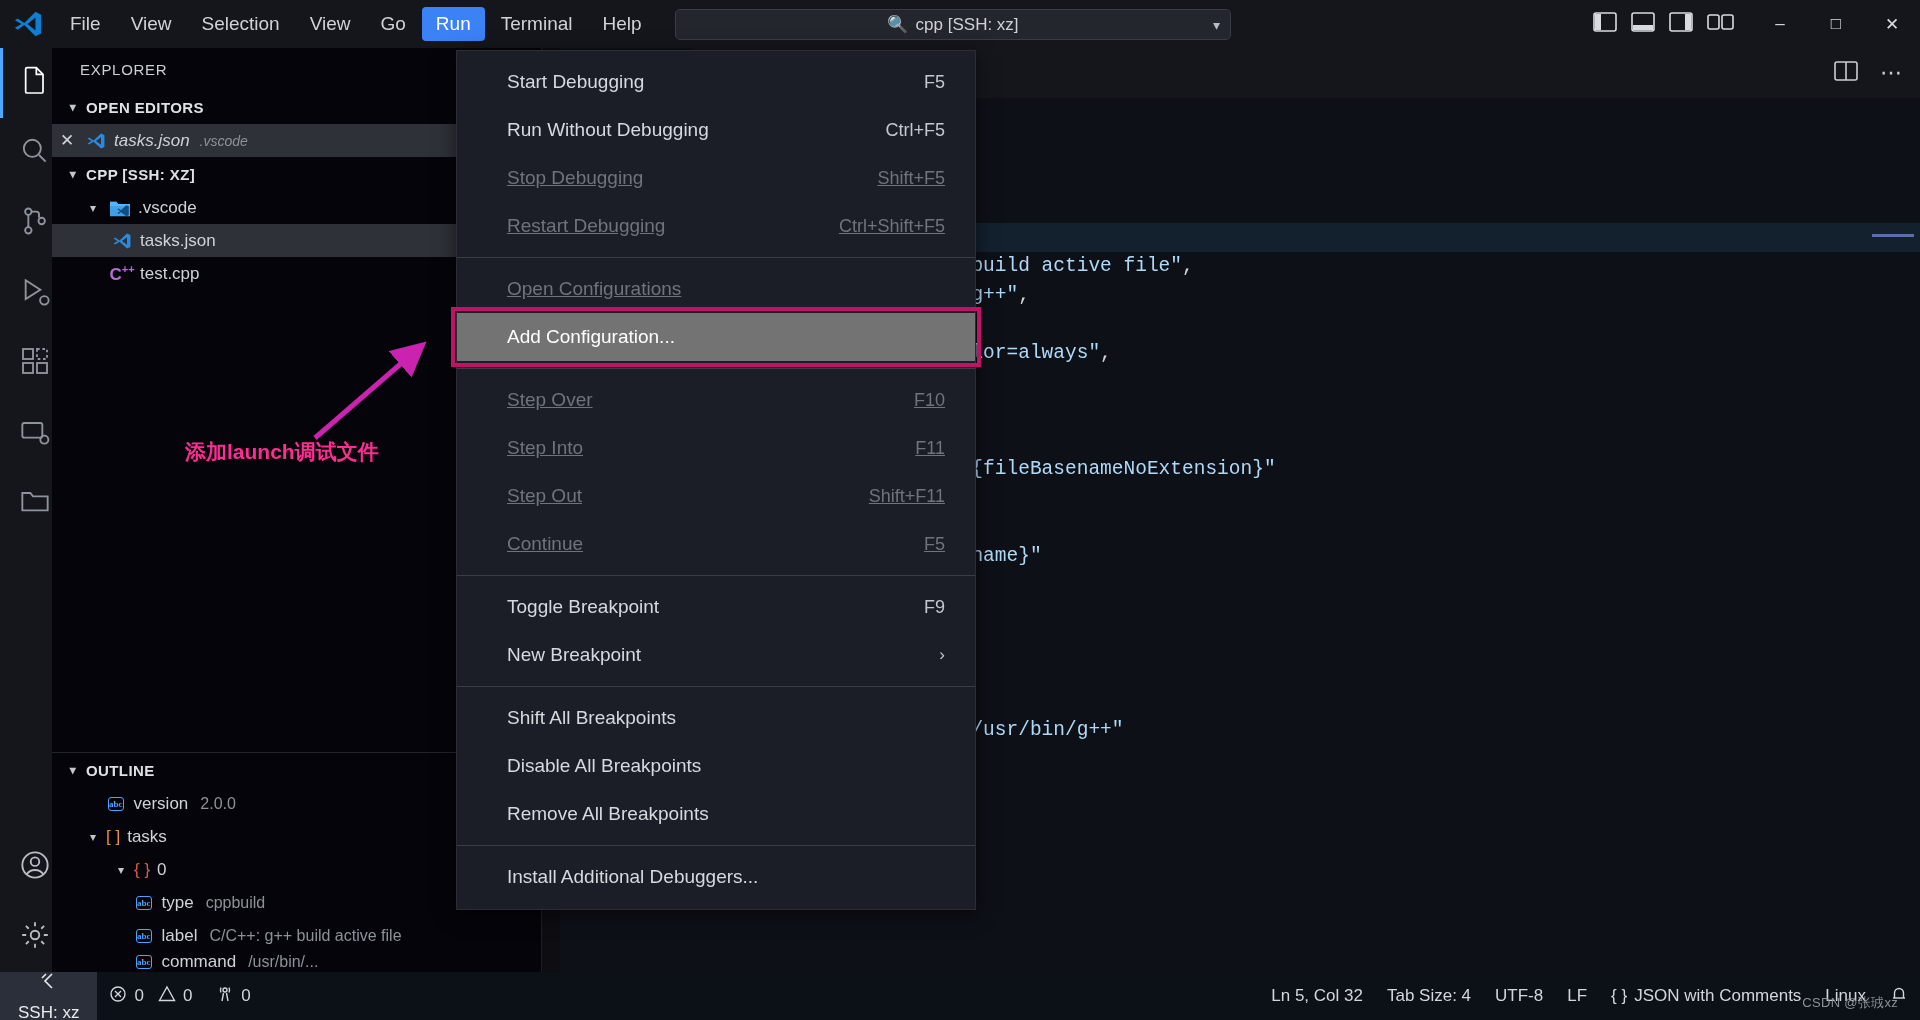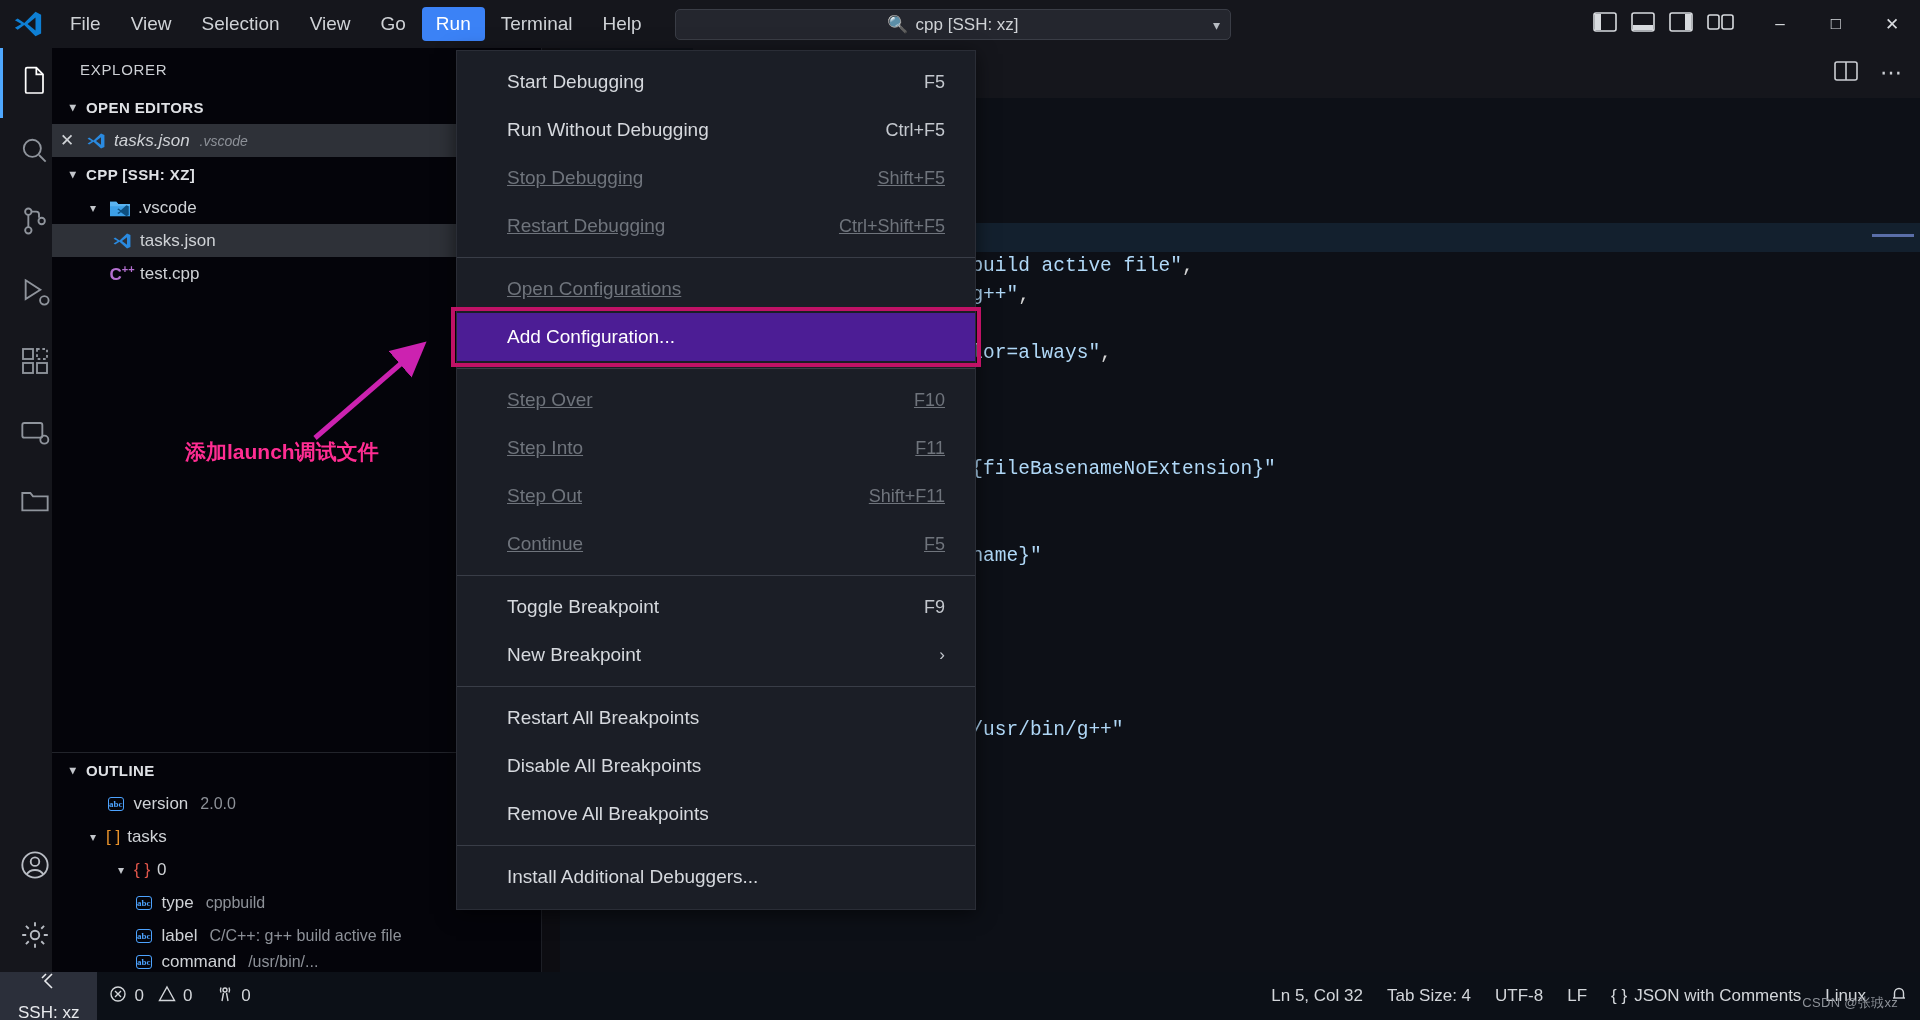--- a/index.html
+++ b/index.html
@@ -129,21 +129,21 @@
     padding:7px 0 8px 0; z-index:50;
   }
   .mi {
     height:48px; display:flex; align-items:center; padding:0 30px 0 50px;
     font-size:19px; color:#d6d9de; position:relative;
   }
   .mi .lbl { flex:1; }
   .mi .key { color:#c4c8ce; font-size:18px; }
   .mi.dim { color:#6f747c;text-decoration:underline; }
   .mi.dim .key { color:#6f747c; }
-  .mi.hl { background:#4c1d95; color:#ffffff; }
+  .mi.hl { background:#737373; color:#ffffff; }
   .mi .sub { font-size:17px; color:#c4c8ce; }
   .msep { height:1px; background:#393d47; margin:7px 0; }
   .hl-box {
     position:absolute; left:-6px; top:-6px; right:-6px; bottom:-6px;
     border:4px solid #c01266; pointer-events:none;
   }
 
   
   .statusbar {
     position:absolute; left:0; bottom:0; width:1920px; height:48px;
@@ -512,21 +512,21 @@
       <div class="mi">
         <span class="lbl">Toggle Breakpoint</span>
         <span class="key">F9</span>
       </div>
       <div class="mi">
         <span class="lbl">New Breakpoint</span>
         <span class="sub">›</span>
       </div>
       <div class="msep"></div>
       <div class="mi">
-        <span class="lbl">Restart All Breakpoints</span>
+        <span class="lbl">Shift All Breakpoints</span>
       </div>
       <div class="mi">
         <span class="lbl">Disable All Breakpoints</span>
       </div>
       <div class="mi">
         <span class="lbl">Remove All Breakpoints</span>
       </div>
       <div class="msep"></div>
       <div class="mi">
         <span class="lbl">Install Additional Debuggers...</span>

